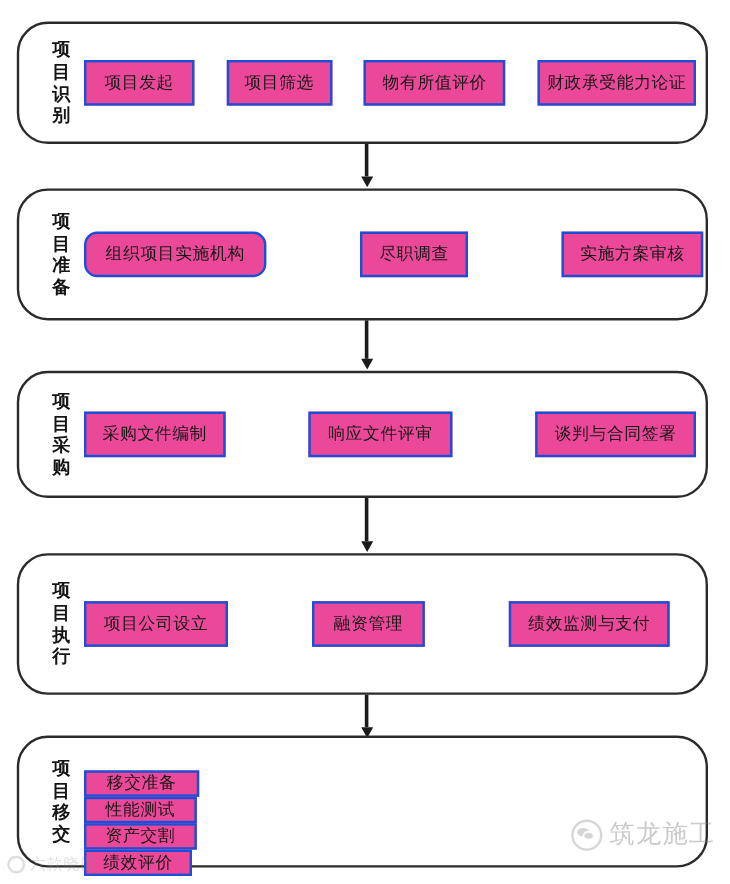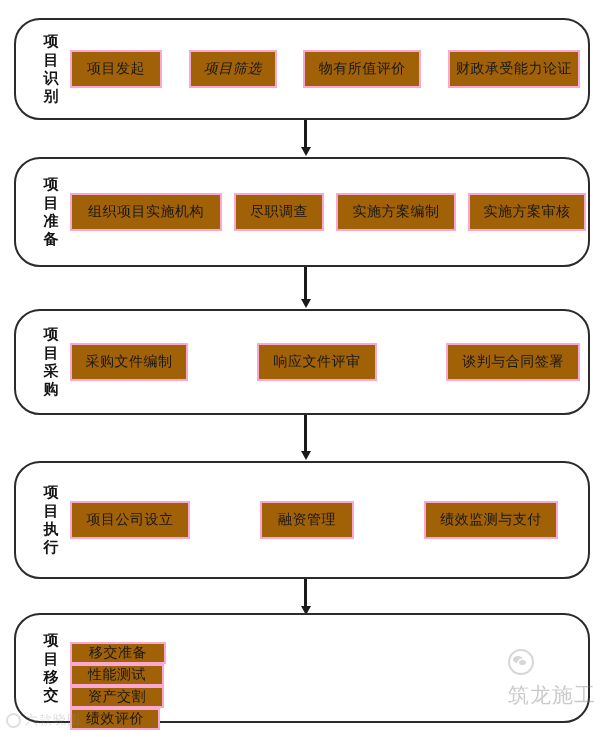--- a/index.html
+++ b/index.html
@@ -61,22 +61,22 @@
     display: flex;
     align-items: center;
     justify-content: space-between;
     height: 100%;
     padding-right: 8px;
     box-sizing: border-box;
   }
 
   .step-box {
     box-sizing: border-box;
-    border: 2px solid #f9a8d4;
-    background: #a16207;
+    border: 2px solid #1d4ed8;
+    background: #ec4899;
     height: 38px;
     display: flex;
     align-items: center;
     justify-content: center;
     font-size: 14px;
     color: #171717;
     white-space: nowrap;
     padding: 0 10px;
     letter-spacing: 0.5px;
   }
@@ -103,25 +103,24 @@
     border-right: 5px solid transparent;
     border-top: 9px solid #1b1b1b;
   }
 
   
   .wm-right {
     position: absolute;
     right: 12px;
     bottom: 28px;
     display: flex;
-    align-items: flex-start;
+    align-items: flex-end;
     gap: 6px;
     opacity: 0.40;
     pointer-events: none;
-    flex-direction: column;
   }
   .wm-right .wm-text {
     font-size: 21px;
     color: #7d7d7d;
     letter-spacing: 1px;
     font-family: "DejaVu Serif", "Liberation Serif", serif;
   }
   .wm-badge {
     width: 22px;
     height: 22px;
@@ -177,42 +176,41 @@
 
   <div class="stage" style="left:14px; top:18px; width:576px; height:102px;">
     <div class="stage-label">
       <span>项</span>
       <span>目</span>
       <span>识</span>
       <span>别</span>
     </div>
     <div class="steps">
       <div class="step-box" style="width:92px;">项目发起</div>
-      <div class="step-box" style="width:88px;font-style:italic;">项目筛选</div>
+      <div class="step-box" style="width:88px;">项目筛选</div>
       <div class="step-box" style="width:118px;">物有所值评价</div>
       <div class="step-box" style="width:132px;">财政承受能力论证</div>
     </div>
   </div>
 
   <div class="connector" style="top:120px; height:36px;">
     <div class="shaft" style="height:27px;"></div>
     <div class="head" style="top:27px;"></div>
   </div>
 
   <div class="stage" style="left:14px; top:157px; width:576px; height:110px;">
     <div class="stage-label">
       <span>项</span>
       <span>目</span>
       <span>准</span>
       <span>备</span>
     </div>
     <div class="steps" style="padding-right:2px;">
-      <div class="step-box" style="width:152px;">组织项目实施机构</div>
+      <div class="step-box" style="width:152px;border-radius:11px;">组织项目实施机构</div>
       <div class="step-box" style="width:90px;">尽职调查</div>
-      <div class="step-box" style="width:120px;">实施方案编制</div>
       <div class="step-box" style="width:118px;text-align:center;">实施方案审核</div>
     </div>
   </div>
 
   <div class="connector" style="top:267px; height:42px;">
     <div class="shaft" style="height:32px;"></div>
     <div class="head" style="top:32px;"></div>
   </div>
 
   <div class="stage" style="left:14px; top:309px; width:576px; height:106px;">

